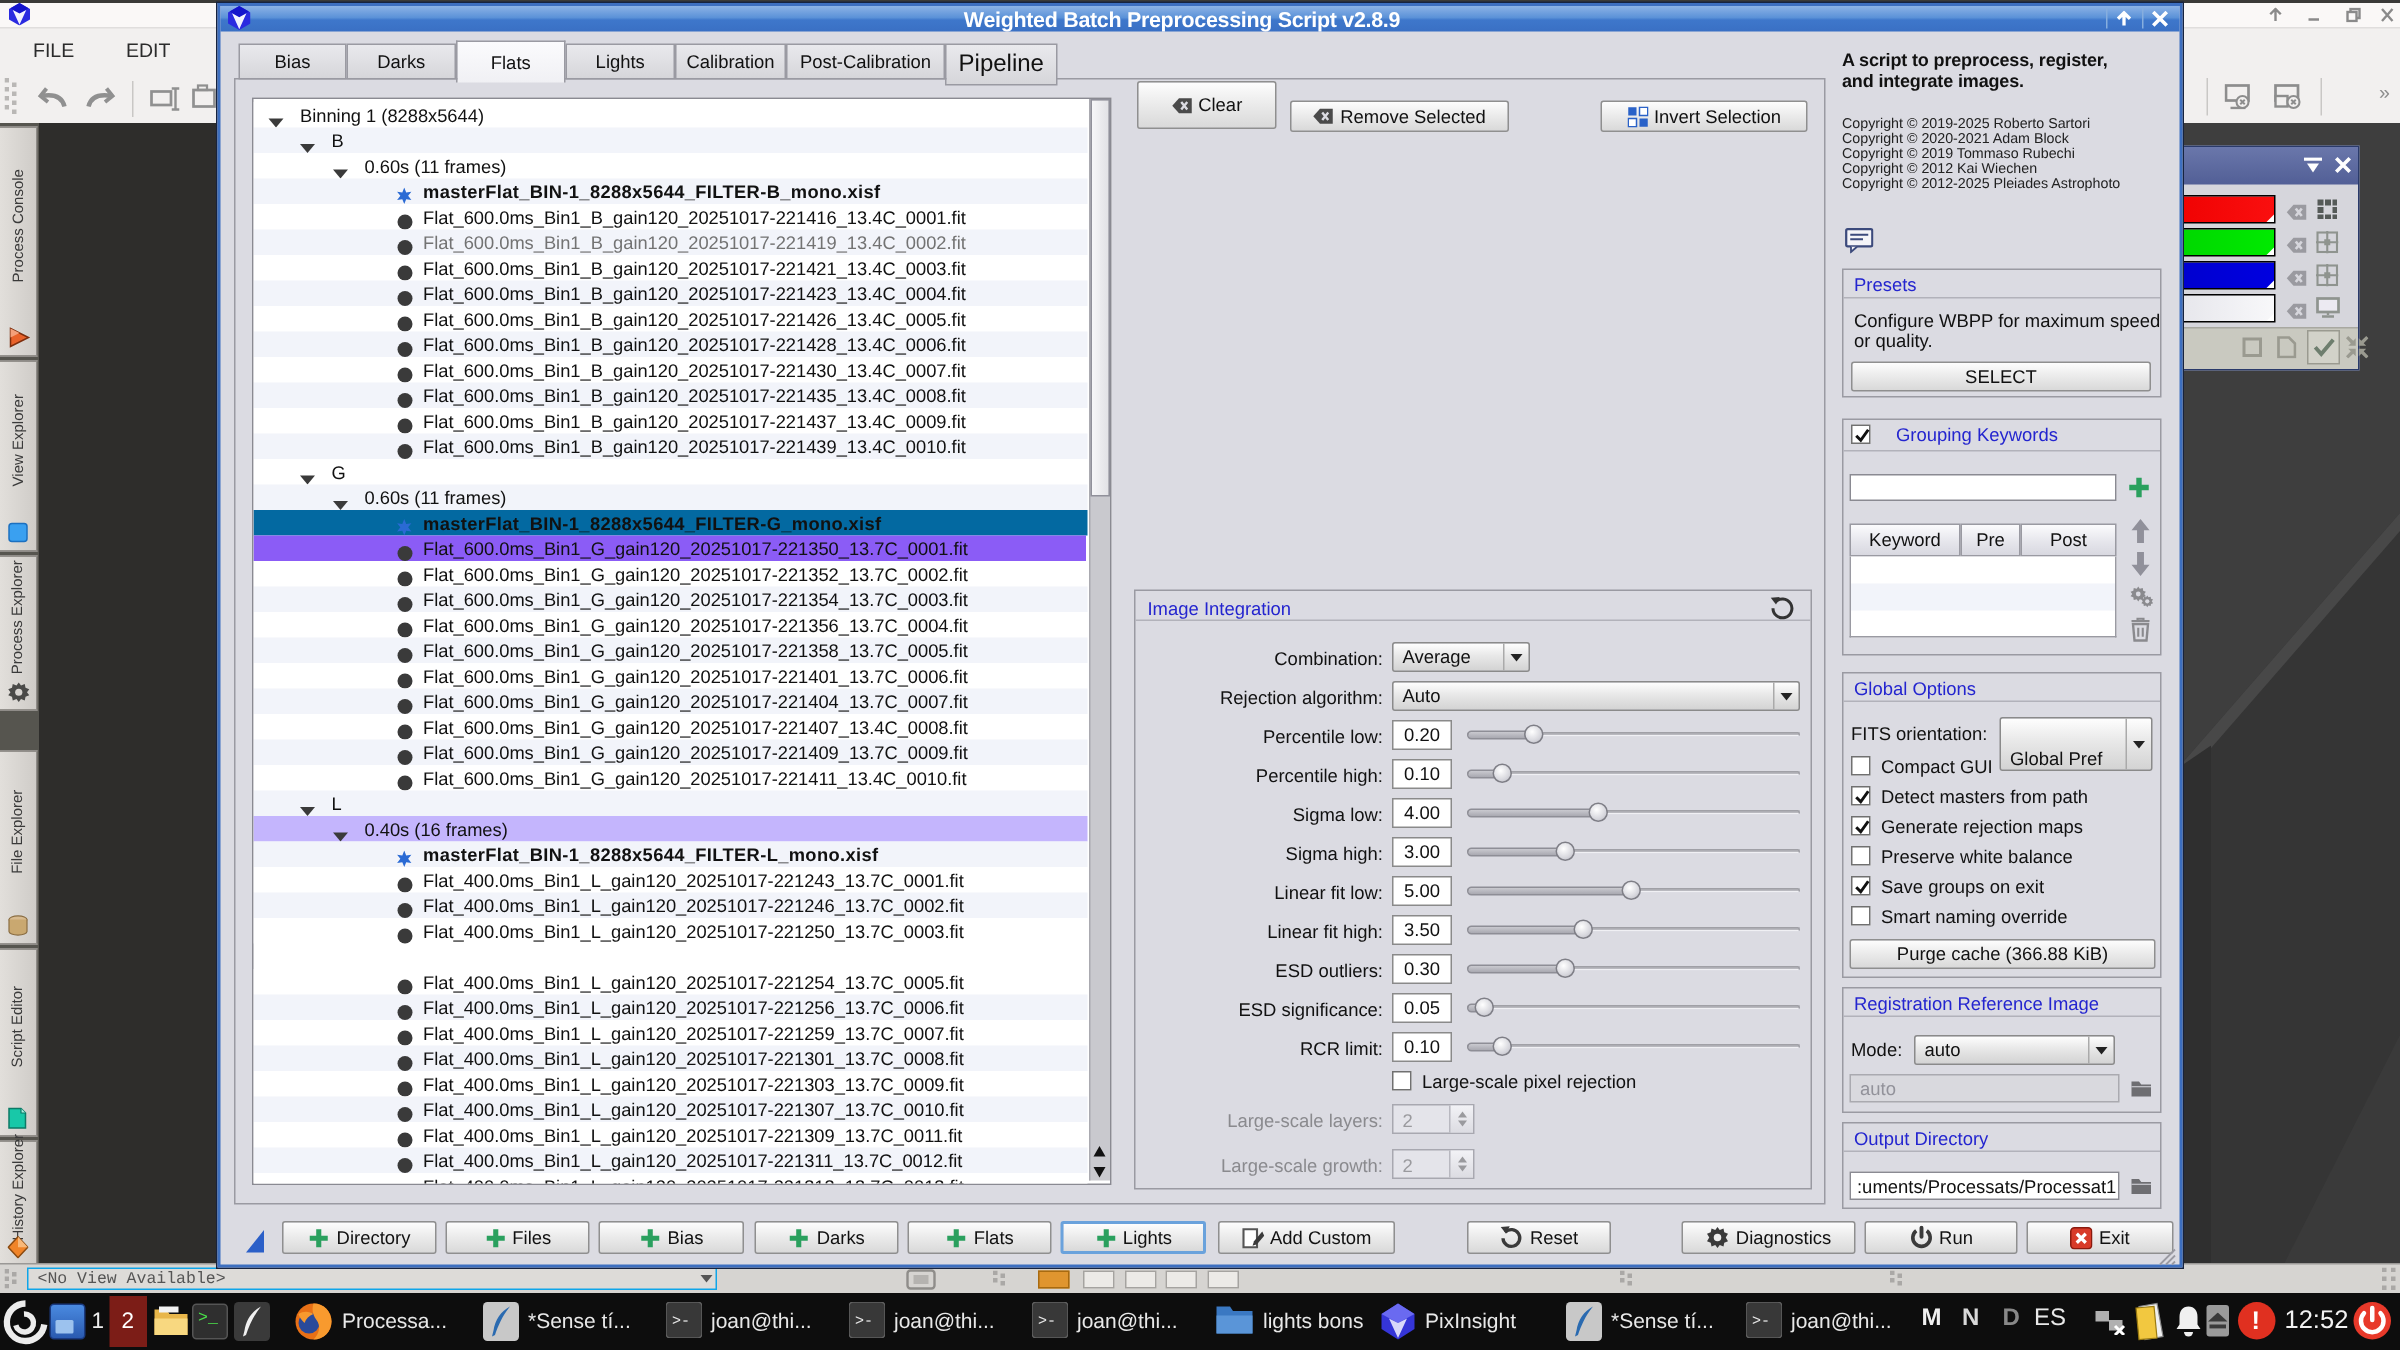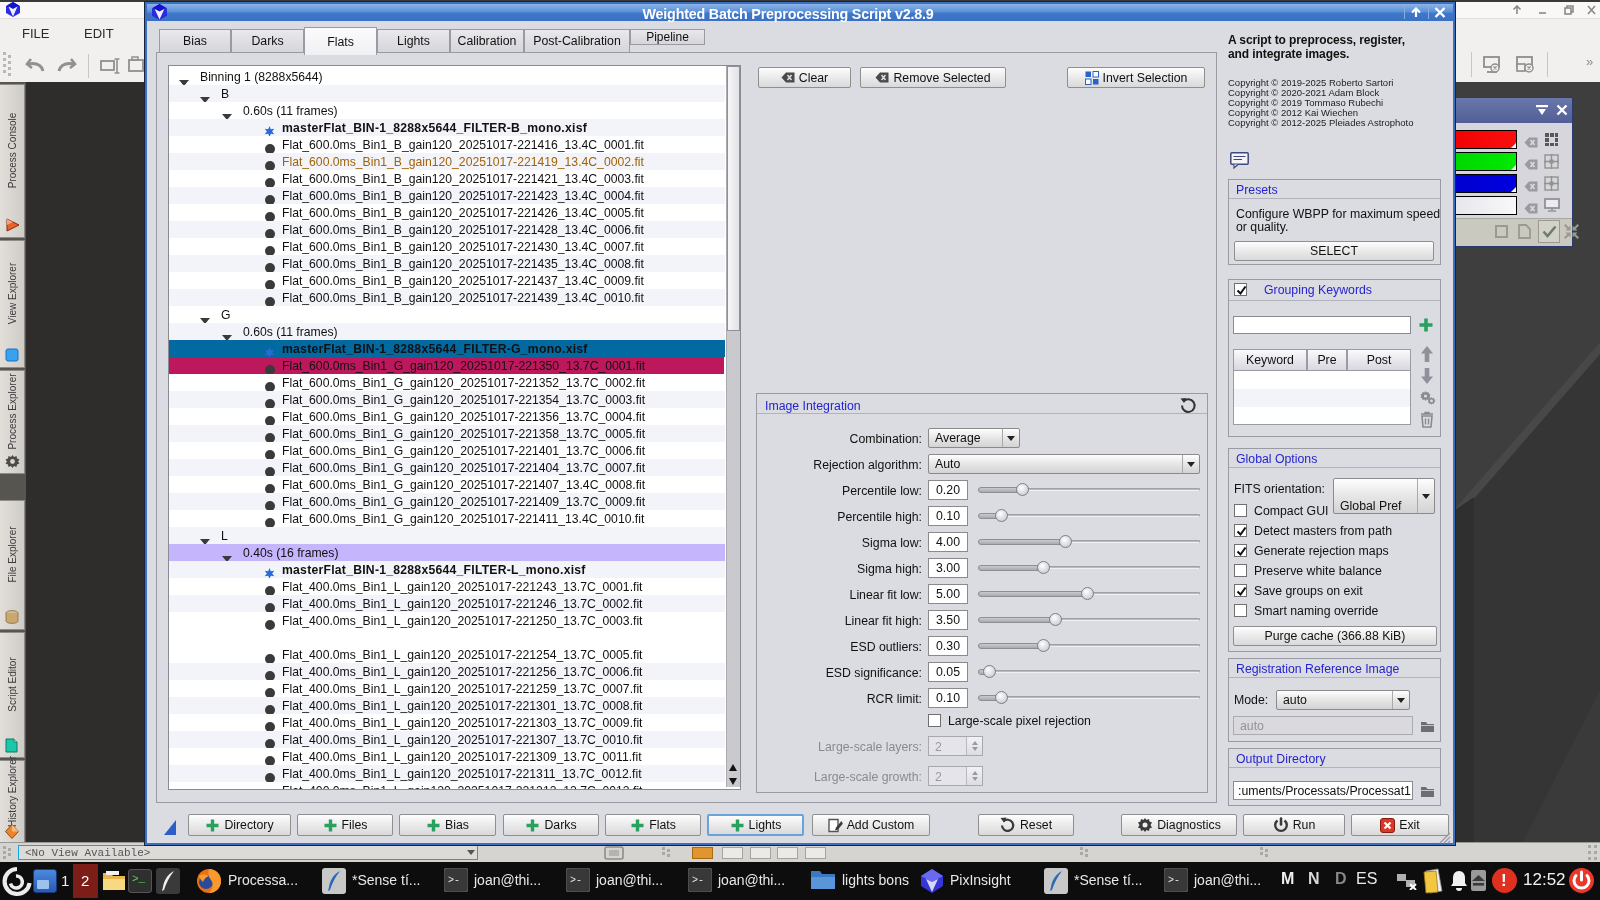--- a/index.html
+++ b/index.html
@@ -413,21 +413,21 @@
 </svg>
 <div class="abs" style="left:1428px;top:5px;width:1px;height:14px;background:#86aede;"></div>
 <div class="abs" style="left:1404px;top:5px;width:1px;height:14px;background:#86aede;"></div>
 <div class="abs" style="left:156px;top:52px;width:1061px;height:751px;border:1px solid #9a9aa2;"></div>
 <div class="abs" style="left:159px;top:29px;width:72px;height:24px;background:linear-gradient(#e9e9ed,#d6d6da);border:1px solid #9a9aa2;display:flex;align-items:center;justify-content:center;font-size:12.3px;color:#111;">Bias</div>
 <div class="abs" style="left:231px;top:29px;width:73px;height:24px;background:linear-gradient(#e9e9ed,#d6d6da);border:1px solid #9a9aa2;display:flex;align-items:center;justify-content:center;font-size:12.3px;color:#111;">Darks</div>
 <div class="abs" style="left:304px;top:27px;width:73px;height:28px;background:linear-gradient(#fbfbfd,#f0f0f4);border:1px solid #9a9aa2;border-bottom:none;z-index:3;display:flex;align-items:center;justify-content:center;font-size:12.3px;color:#111;">Flats</div>
 <div class="abs" style="left:377px;top:29px;width:73px;height:24px;background:linear-gradient(#e9e9ed,#d6d6da);border:1px solid #9a9aa2;display:flex;align-items:center;justify-content:center;font-size:12.3px;color:#111;">Lights</div>
 <div class="abs" style="left:450px;top:29px;width:74px;height:24px;background:linear-gradient(#e9e9ed,#d6d6da);border:1px solid #9a9aa2;display:flex;align-items:center;justify-content:center;font-size:12.3px;color:#111;">Calibration</div>
 <div class="abs" style="left:524px;top:29px;width:106px;height:24px;background:linear-gradient(#e9e9ed,#d6d6da);border:1px solid #9a9aa2;display:flex;align-items:center;justify-content:center;font-size:12.3px;color:#111;">Post-Calibration</div>
-<div class="abs" style="left:630px;top:29px;width:75px;height:16px;background:linear-gradient(#e9e9ed,#d6d6da);border:1px solid #9a9aa2;display:flex;align-items:center;justify-content:center;font-size:12px;color:#111;">Pipeline</div>
+<div class="abs" style="left:630px;top:29px;width:75px;height:28px;background:linear-gradient(#e9e9ed,#d6d6da);border:1px solid #9a9aa2;display:flex;align-items:center;justify-content:center;font-size:16px;color:#111;">Pipeline</div>
 <div class="abs" style="left:168px;top:65px;width:573px;height:725px;background:#fff;border:1px solid #8a8a92;overflow:hidden;">
 <div style="position:absolute;left:0;top:2px;width:556px;height:17px;background:#fff;">
       <div style="position:absolute;left:10px;top:5px;"><span style="display:inline-block;width:0;height:0;border-left:5px solid transparent;border-right:5px solid transparent;border-top:6px solid #3a3a3a;margin-bottom:1px;"></span></div>
       <div style="position:absolute;left:31px;top:2px;font-size:12.2px;color:#111;white-space:nowrap;">Binning 1 (8288x5644)</div>
     </div>
 <div style="position:absolute;left:0;top:19px;width:556px;height:17px;background:#f2f4fa;">
       <div style="position:absolute;left:31px;top:5px;"><span style="display:inline-block;width:0;height:0;border-left:5px solid transparent;border-right:5px solid transparent;border-top:6px solid #3a3a3a;margin-bottom:1px;"></span></div>
       <div style="position:absolute;left:52px;top:2px;font-size:12.2px;color:#111;white-space:nowrap;">B</div>
     </div>
 <div style="position:absolute;left:0;top:36px;width:556px;height:17px;background:#fff;">
@@ -439,21 +439,21 @@
           <polygon points="5.50,0.00 6.80,3.25 10.26,2.75 8.10,5.50 10.26,8.25 6.80,7.75 5.50,11.00 4.20,7.75 0.74,8.25 2.90,5.50 0.74,2.75 4.20,3.25" fill="#2a6ad4"></polygon>
         </svg></div>
       <div style="position:absolute;left:113px;top:2px;font-size:12.2px;letter-spacing:0.25px;font-weight:bold;color:#111;white-space:nowrap;">masterFlat_BIN-1_8288x5644_FILTER-B_mono.xisf</div>
     </div>
 <div style="position:absolute;left:0;top:70px;width:556px;height:17px;background:#fff;">
       <div style="position:absolute;left:96px;top:4px;"><span style="display:inline-block;width:10px;height:10px;border-radius:50%;background:#3a3a3a;"></span></div>
       <div style="position:absolute;left:113px;top:2px;font-size:12.2px;color:#111;white-space:nowrap;">Flat_600.0ms_Bin1_B_gain120_20251017-221416_13.4C_0001.fit</div>
     </div>
 <div style="position:absolute;left:0;top:87px;width:556px;height:17px;background:#f2f4fa;">
       <div style="position:absolute;left:96px;top:4px;"><span style="display:inline-block;width:10px;height:10px;border-radius:50%;background:#3a3a3a;"></span></div>
-      <div style="position:absolute;left:113px;top:2px;font-size:12.2px;color:#a16207;white-space:nowrap;">Flat_600.0ms_Bin1_B_gain120_20251017-221419_13.4C_0002.fit</div>
+      <div style="position:absolute;left:113px;top:2px;font-size:12.2px;color:#737373;white-space:nowrap;">Flat_600.0ms_Bin1_B_gain120_20251017-221419_13.4C_0002.fit</div>
     </div>
 <div style="position:absolute;left:0;top:104px;width:556px;height:17px;background:#fff;">
       <div style="position:absolute;left:96px;top:4px;"><span style="display:inline-block;width:10px;height:10px;border-radius:50%;background:#3a3a3a;"></span></div>
       <div style="position:absolute;left:113px;top:2px;font-size:12.2px;color:#111;white-space:nowrap;">Flat_600.0ms_Bin1_B_gain120_20251017-221421_13.4C_0003.fit</div>
     </div>
 <div style="position:absolute;left:0;top:121px;width:556px;height:17px;background:#f2f4fa;">
       <div style="position:absolute;left:96px;top:4px;"><span style="display:inline-block;width:10px;height:10px;border-radius:50%;background:#3a3a3a;"></span></div>
       <div style="position:absolute;left:113px;top:2px;font-size:12.2px;color:#111;white-space:nowrap;">Flat_600.0ms_Bin1_B_gain120_20251017-221423_13.4C_0004.fit</div>
     </div>
 <div style="position:absolute;left:0;top:138px;width:556px;height:17px;background:#fff;">
@@ -487,21 +487,21 @@
 <div style="position:absolute;left:0;top:257px;width:556px;height:17px;background:#f2f4fa;">
       <div style="position:absolute;left:53px;top:5px;"><span style="display:inline-block;width:0;height:0;border-left:5px solid transparent;border-right:5px solid transparent;border-top:6px solid #3a3a3a;margin-bottom:1px;"></span></div>
       <div style="position:absolute;left:74px;top:2px;font-size:12.2px;color:#111;white-space:nowrap;">0.60s (11 frames)</div>
     </div>
 <div style="position:absolute;left:0;top:274px;width:556px;height:17px;background:#0369a1;">
       <div style="position:absolute;left:95px;top:3px;"><svg width="11" height="11" viewBox="0 0 11 11" style="margin-bottom:-1px;">
           <polygon points="5.50,0.00 6.80,3.25 10.26,2.75 8.10,5.50 10.26,8.25 6.80,7.75 5.50,11.00 4.20,7.75 0.74,8.25 2.90,5.50 0.74,2.75 4.20,3.25" fill="#2a6ad4"></polygon>
         </svg></div>
       <div style="position:absolute;left:113px;top:2px;font-size:12.2px;letter-spacing:0.25px;font-weight:bold;color:#111;white-space:nowrap;">masterFlat_BIN-1_8288x5644_FILTER-G_mono.xisf</div>
     </div>
-<div style="position:absolute;left:0;top:291px;width:555px;height:17px;background:#be185d;text-align:right;">
+<div style="position:absolute;left:0;top:291px;width:555px;height:17px;background:#8b5cf6;text-align:right;">
       <div style="position:absolute;left:96px;top:4px;"><span style="display:inline-block;width:10px;height:10px;border-radius:50%;background:#3a3a3a;"></span></div>
       <div style="position:absolute;left:113px;top:2px;font-size:12.2px;color:#111;white-space:nowrap;">Flat_600.0ms_Bin1_G_gain120_20251017-221350_13.7C_0001.fit</div>
     </div>
 <div style="position:absolute;left:0;top:308px;width:556px;height:17px;background:#fff;">
       <div style="position:absolute;left:96px;top:4px;"><span style="display:inline-block;width:10px;height:10px;border-radius:50%;background:#3a3a3a;"></span></div>
       <div style="position:absolute;left:113px;top:2px;font-size:12.2px;color:#111;white-space:nowrap;">Flat_600.0ms_Bin1_G_gain120_20251017-221352_13.7C_0002.fit</div>
     </div>
 <div style="position:absolute;left:0;top:325px;width:556px;height:17px;background:#f2f4fa;">
       <div style="position:absolute;left:96px;top:4px;"><span style="display:inline-block;width:10px;height:10px;border-radius:50%;background:#3a3a3a;"></span></div>
       <div style="position:absolute;left:113px;top:2px;font-size:12.2px;color:#111;white-space:nowrap;">Flat_600.0ms_Bin1_G_gain120_20251017-221354_13.7C_0003.fit</div>
@@ -598,21 +598,21 @@
     </div>
 <div style="position:absolute;right:0;top:0;width:14px;height:721px;background:#c9c9ce;border-left:1px solid #aaaab0;"></div>
 <div style="position:absolute;right:0;top:0;width:13px;height:265px;background:linear-gradient(90deg,#f6f6f8,#e2e2e6);border:1px solid #90909a;"></div>
 <div style="position:absolute;right:1px;top:695px;width:12px;height:12px;display:flex;align-items:center;justify-content:center;">
       <span style="width:0;height:0;border-left:4.5px solid transparent;border-right:4.5px solid transparent;border-bottom:7px solid #111;"></span>
     </div>
 <div style="position:absolute;right:1px;top:709px;width:12px;height:12px;display:flex;align-items:center;justify-content:center;">
       <span style="width:0;height:0;border-left:4.5px solid transparent;border-right:4.5px solid transparent;border-top:7px solid #111;"></span>
     </div>
 </div>
-<div class="btn" style="left:758px;top:67px;width:93px;height:21px;">
+<div class="btn" style="left:758px;top:54px;width:93px;height:32px;">
     <svg width="14" height="11" viewBox="0 0 14 11">
       <path d="M5,0.5 L13.5,0.5 L13.5,10.5 L5,10.5 L0.5,5.5 Z" fill="#4a4a4a"></path>
       <path d="M6.5,3 L10.5,8 M10.5,3 L6.5,8" stroke="#dbdbe2" stroke-width="1.6"></path>
     </svg>
     <span>Clear</span>
   </div>
 <div class="btn" style="left:860px;top:67px;width:146px;height:21px;">
     <svg width="14" height="11" viewBox="0 0 14 11">
       <path d="M5,0.5 L13.5,0.5 L13.5,10.5 L5,10.5 L0.5,5.5 Z" fill="#4a4a4a"></path>
       <path d="M6.5,3 L10.5,8 M10.5,3 L6.5,8" stroke="#dbdbe2" stroke-width="1.6"></path>

